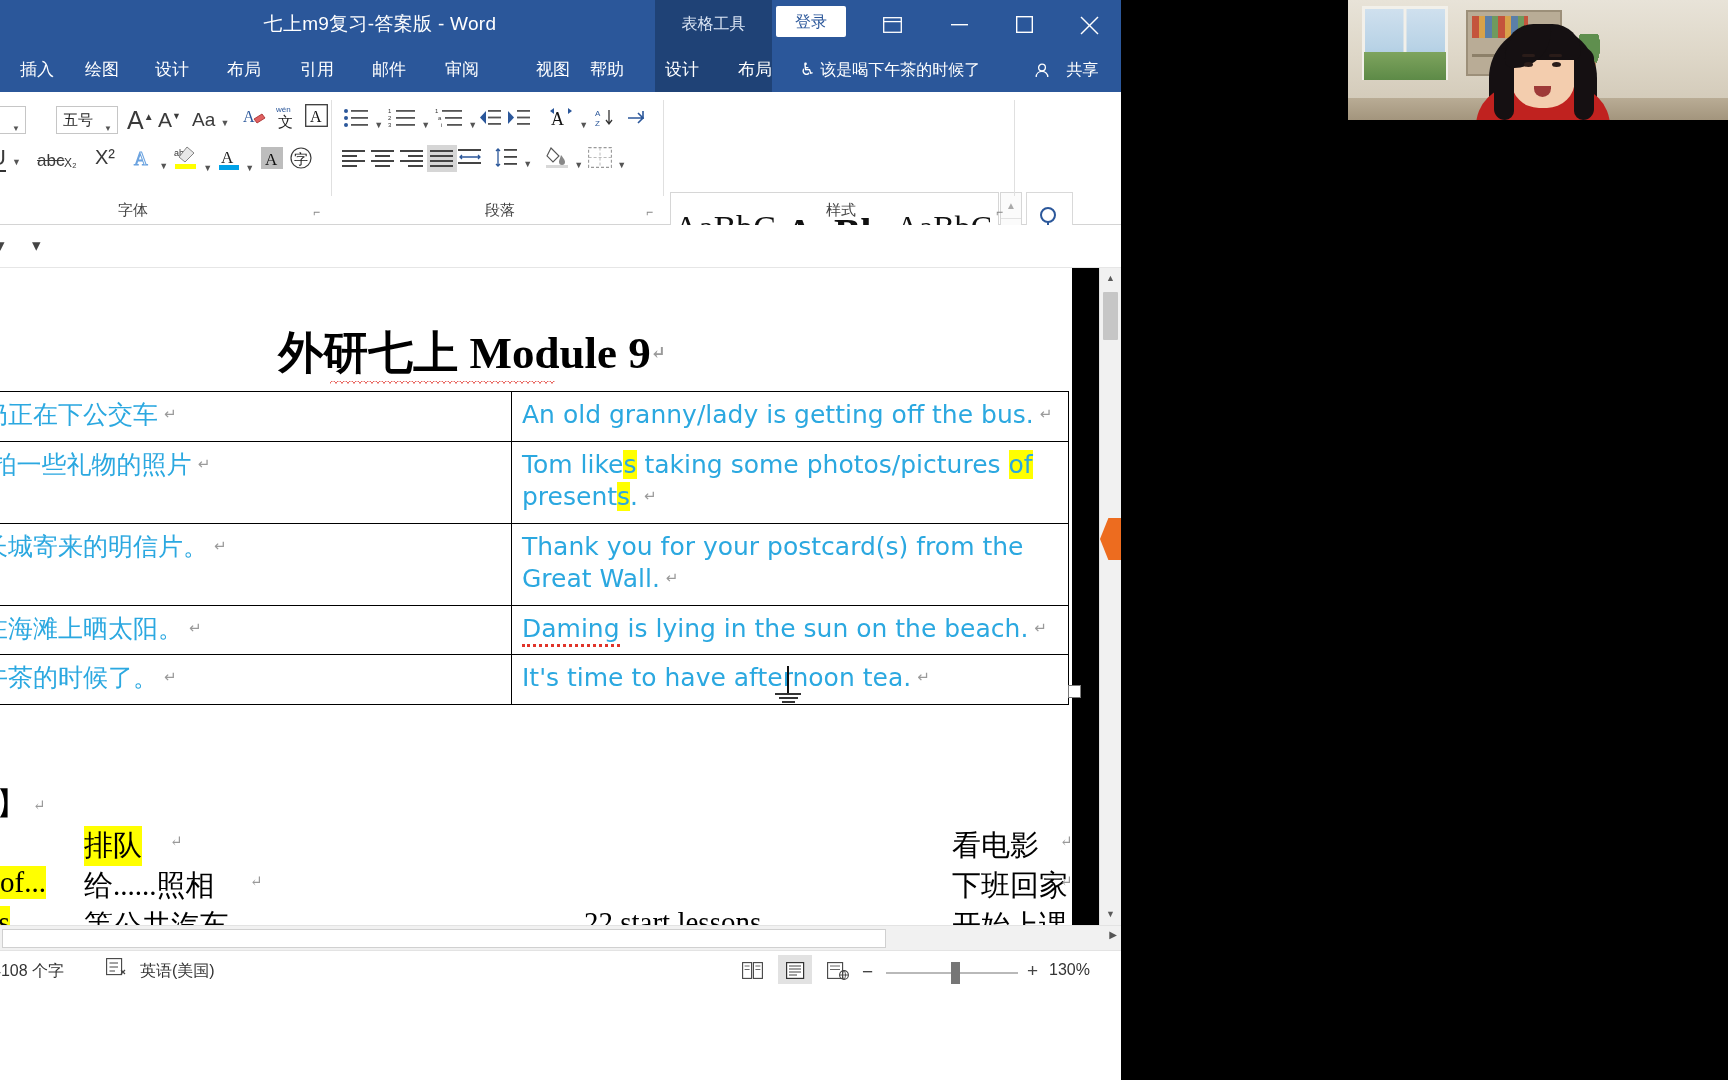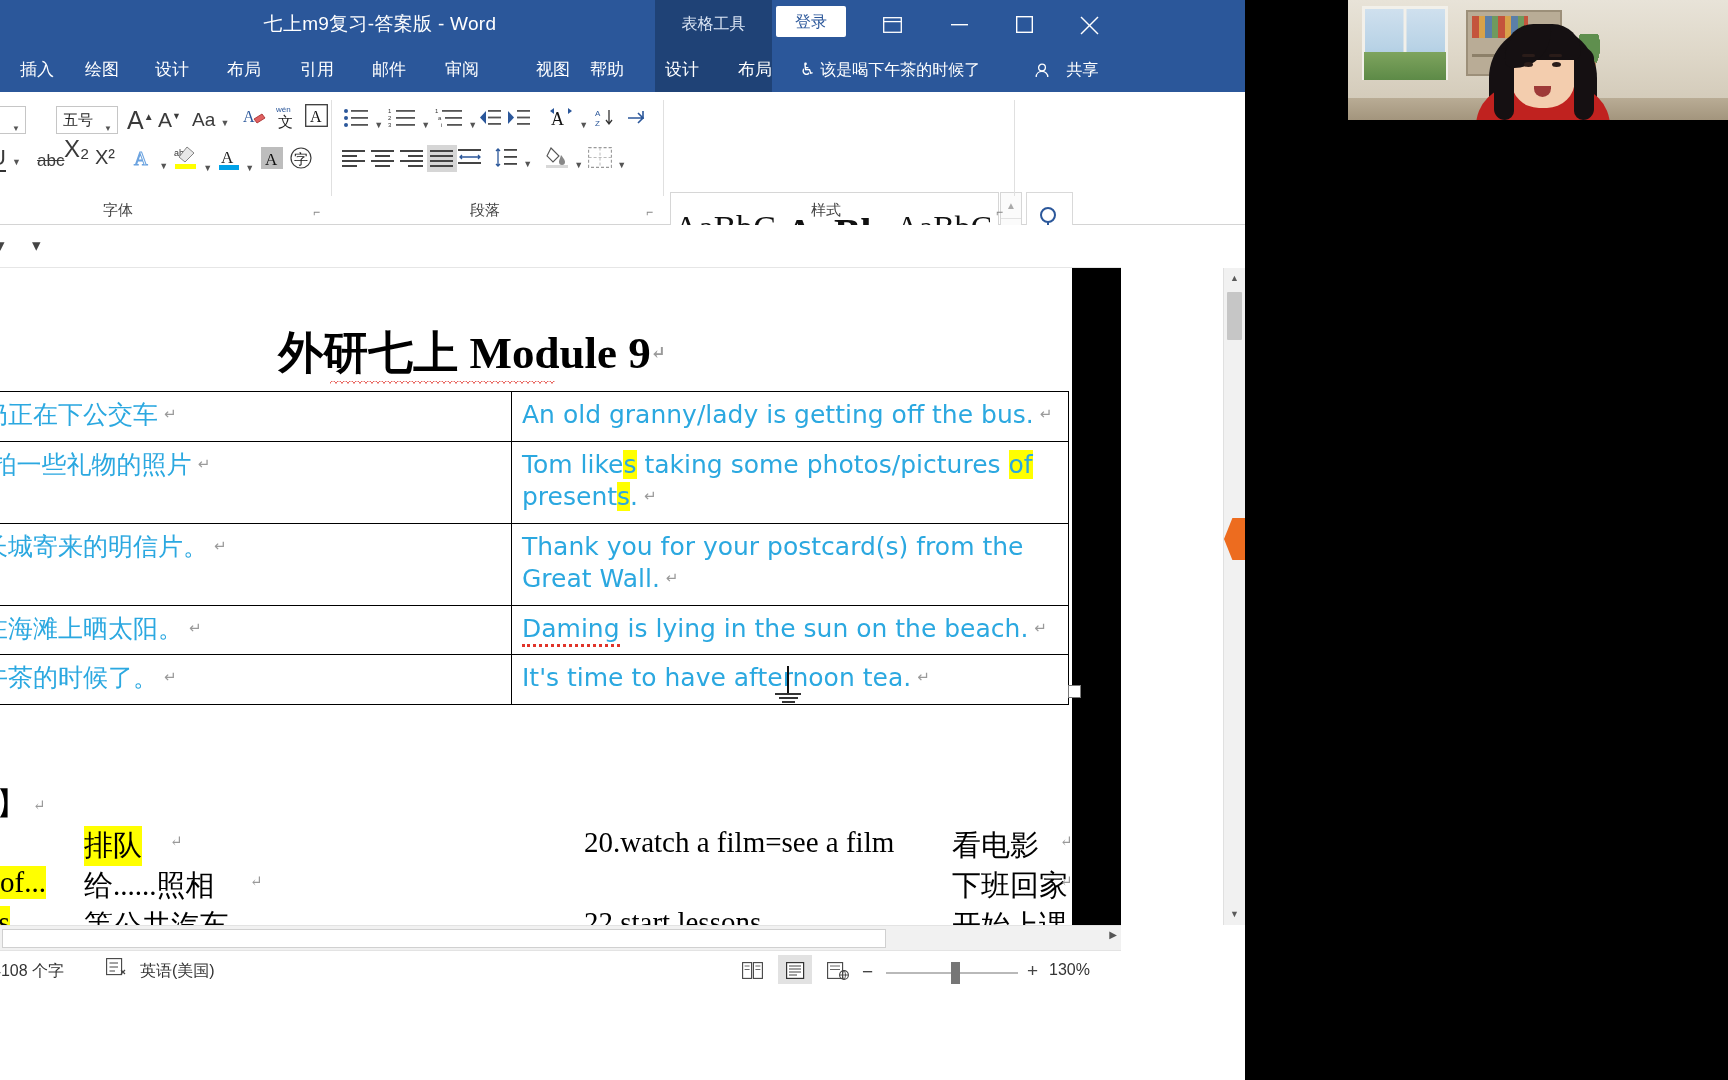--- a/index.html
+++ b/index.html
@@ -6,21 +6,21 @@
   html, body {
     width: 1728px; height: 1080px;
     background: #000;
     font-family: "Liberation Sans", "DejaVu Sans", sans-serif;
     overflow: hidden;
   }
   #root { position: relative; width: 1728px; height: 1080px; background: #000; }
 
   
   .word-window {
-    position: absolute; left: 0; top: 0; width: 1245px; height: 1080px;
+    position: absolute; left: 0; top: 0; width: 1121px; height: 1080px;
     background: #fff; overflow: hidden;
   }
 
   
   .titlebar {
     position: relative; height: 47px; background: #2b579a; width: 100%;
   }
   .title-text {
     position: absolute; left: 0; top: 0; width: 760px; height: 47px;
     line-height: 47px; text-align: center;
@@ -68,21 +68,21 @@
   }
 
   
   .ribbon {
     position: relative; height: 133px; background: #fff;
     border-bottom: 1px solid #d4d4d4; width: 100%;
   }
   .rb-sep { position: absolute; top: 8px; width: 1px; height: 96px; background: #e0e0e0; }
   .grp-label {
     position: absolute; bottom: 4px; font-size: 15px; color: #444;
-    text-align: center; white-space: nowrap;
+    text-align: right; white-space: nowrap;
   }
   .grp-dlg {
     position: absolute; bottom: 5px; font-size: 12px; color: #888;
   }
   .icon-btn {
     position: absolute; color: #3a3a3a; white-space: nowrap;
     font-size: 19px; line-height: 1;
   }
   .caret { font-size: 9px; color: #555; }
 
@@ -454,21 +454,21 @@
           <text x="5" y="18" font-size="16" fill="#111" font-family="Liberation Serif, serif">A</text>
         </svg>
       </div>
 
       <div class="icon-btn" style="left:-10px;top:55px;font-size:22px">
         <span style="border-bottom:2px solid #333">U</span> <span class="caret">▼</span>
       </div>
       <div class="icon-btn" style="left:37px;top:60px;font-size:17px">
         <span style="text-decoration:line-through">abc</span>
       </div>
-      <div class="icon-btn" style="left:64px;top:45px;font-size:24px">
+      <div class="icon-btn" style="left:64px;top:65px;font-size:12px">
         <span>X₂</span>
       </div>
       <div class="icon-btn" style="left:95px;top:55px;font-size:20px">
         <span>X²</span>
       </div>
       <div class="icon-btn" style="left:132px;top:55px">
         <svg width="22" height="22" viewBox="0 0 22 22">
           <text x="2" y="18" font-size="19" fill="none" stroke="#6ba3e0" stroke-width="1" font-family="Liberation Serif, serif">A</text>
         </svg>
         <span class="caret">▼</span>
@@ -768,21 +768,20 @@
             <span class="pm" style="position:absolute;left:372px;top:6px">↵</span>
           </div>
           <div class="ph-row">
             <span class="ph-en hl">ait for a bus</span>
             <span class="ph-zh">等公共汽车</span>
           </div>
         </div>
 
         <div class="ph-list2">
           <div class="ph-row">
-            <span class="ph-en">20.watch a film=see a film</span>
             <span class="ph-zh">看电影</span>
             <span class="pm" style="position:absolute;left:470px;top:6px">↵</span>
           </div>
           <div class="ph-row">
             <span class="ph-zh">下班回家</span>
             <span class="pm" style="position:absolute;left:470px;top:6px">↵</span>
           </div>
           <div class="ph-row">
             <span class="ph-en">22.start lessons</span>
             <span class="ph-zh">开始上课</span>

